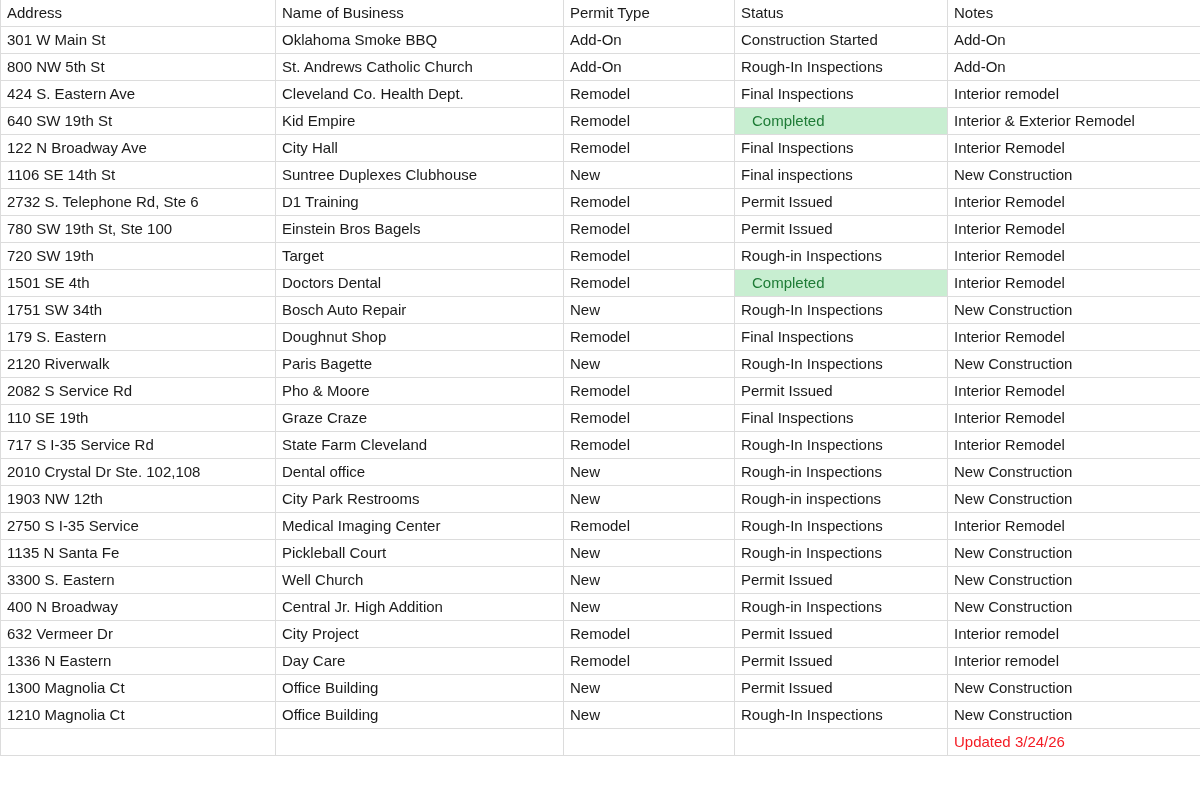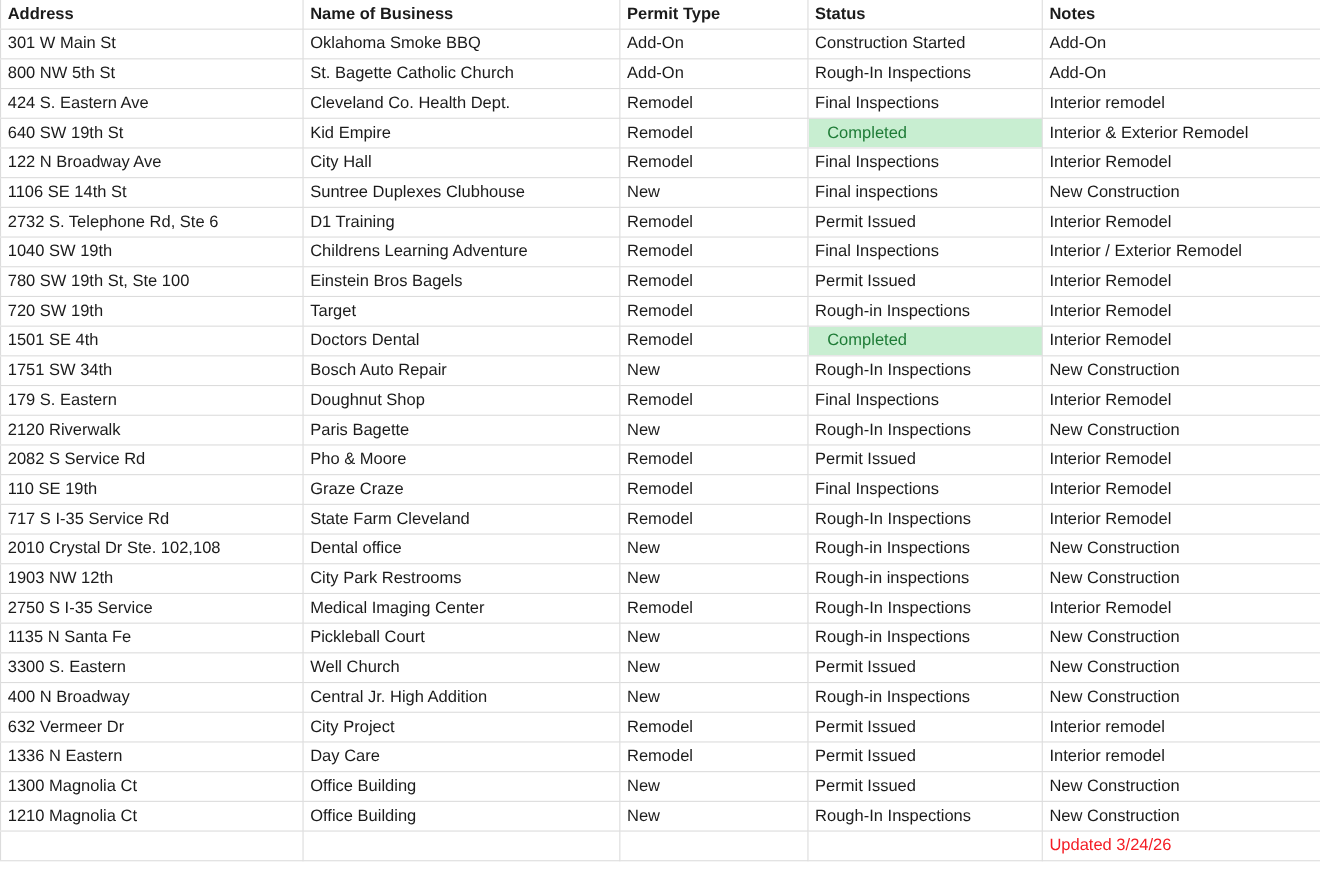--- a/index.html
+++ b/index.html
@@ -30,21 +30,21 @@
     color: var(--text);
     padding: 0 4px 0 6px;
     border-right: 1px solid var(--grid);
     border-bottom: 1px solid var(--grid);
     white-space: nowrap;
     overflow: hidden;
     text-align: left;
     vertical-align: middle;
     font-weight: 400;
   }
-  th { font-weight: 700; }
+  th { font-weight: 400; }
   td.status-good {
     background: var(--good-bg);
     color: var(--good-text);
     padding-left: 17px;
   }
   td.note-red { color: var(--red); margin-top: 13px; }
 </style>
 </head>
 <body>
 
@@ -68,21 +68,21 @@
   <tbody>
       <tr>
         <td>301 W Main St</td>
         <td>Oklahoma Smoke BBQ</td>
         <td>Add-On</td>
         <td>Construction Started</td>
         <td>Add-On</td>
       </tr>
       <tr>
         <td>800 NW 5th St</td>
-        <td>St. Bagette Catholic Church</td>
+        <td>St. Andrews Catholic Church</td>
         <td>Add-On</td>
         <td>Rough-In Inspections</td>
         <td>Add-On</td>
       </tr>
       <tr>
         <td>424 S. Eastern Ave</td>
         <td>Cleveland Co. Health Dept.</td>
         <td>Remodel</td>
         <td>Final Inspections</td>
         <td>Interior remodel</td>
@@ -107,27 +107,20 @@
         <td>New</td>
         <td>Final inspections</td>
         <td>New Construction</td>
       </tr>
       <tr>
         <td>2732 S. Telephone Rd, Ste 6</td>
         <td>D1 Training</td>
         <td>Remodel</td>
         <td>Permit Issued</td>
         <td>Interior Remodel</td>
-      </tr>
-      <tr>
-        <td>1040 SW 19th</td>
-        <td>Childrens Learning Adventure</td>
-        <td>Remodel</td>
-        <td>Final Inspections</td>
-        <td>Interior / Exterior Remodel</td>
       </tr>
       <tr>
         <td>780 SW 19th St, Ste 100</td>
         <td>Einstein Bros Bagels</td>
         <td>Remodel</td>
         <td>Permit Issued</td>
         <td>Interior Remodel</td>
       </tr>
       <tr>
         <td>720 SW 19th</td>

